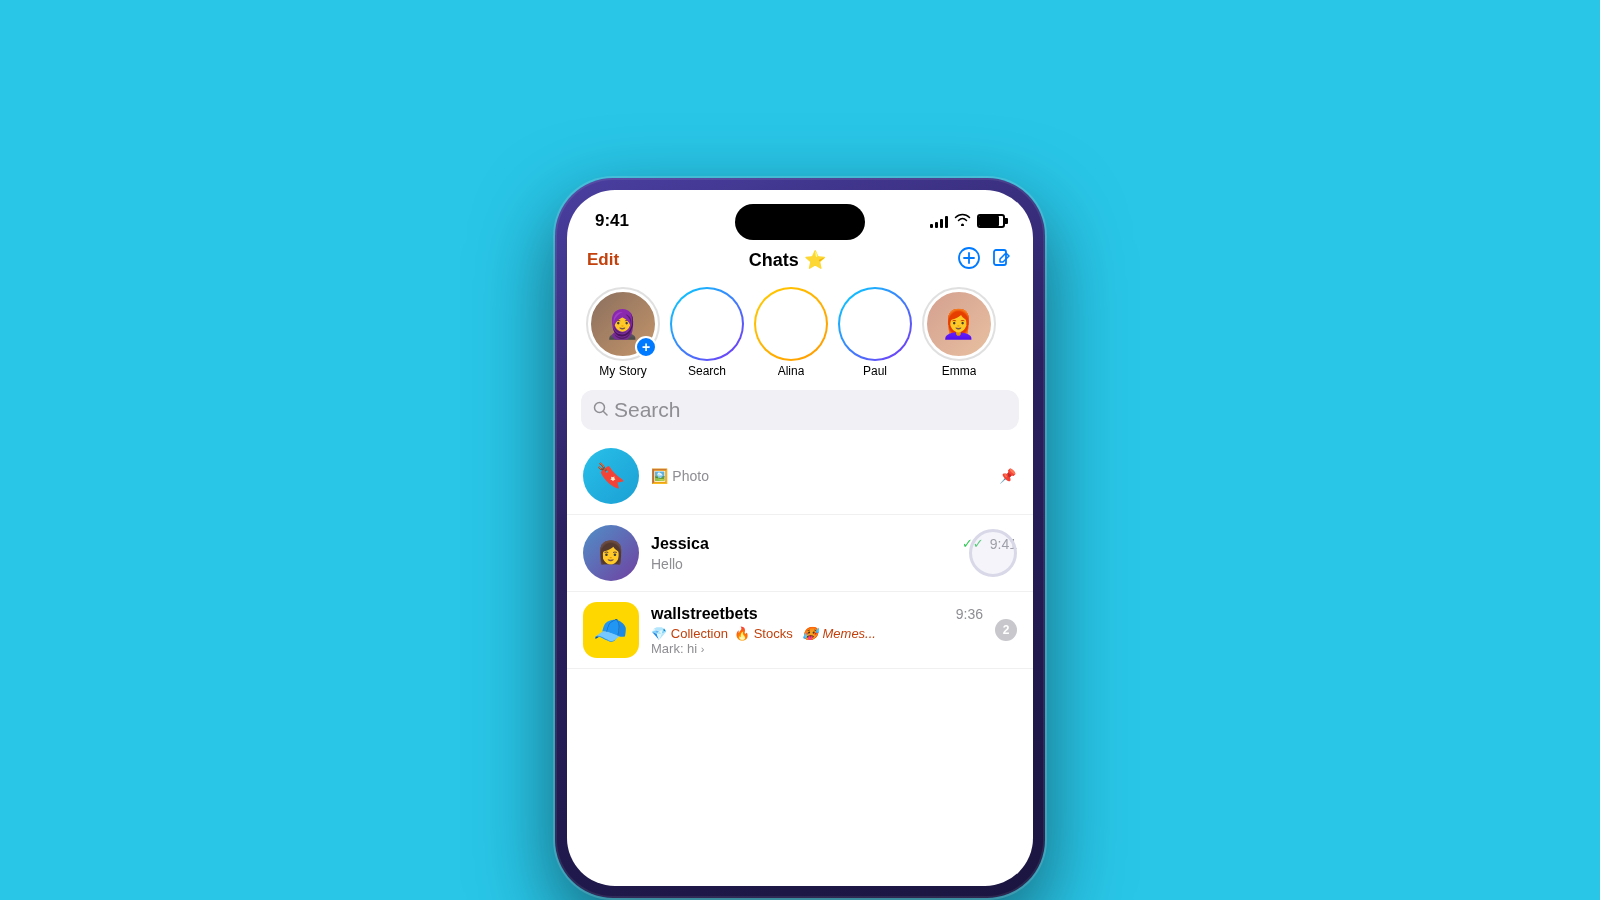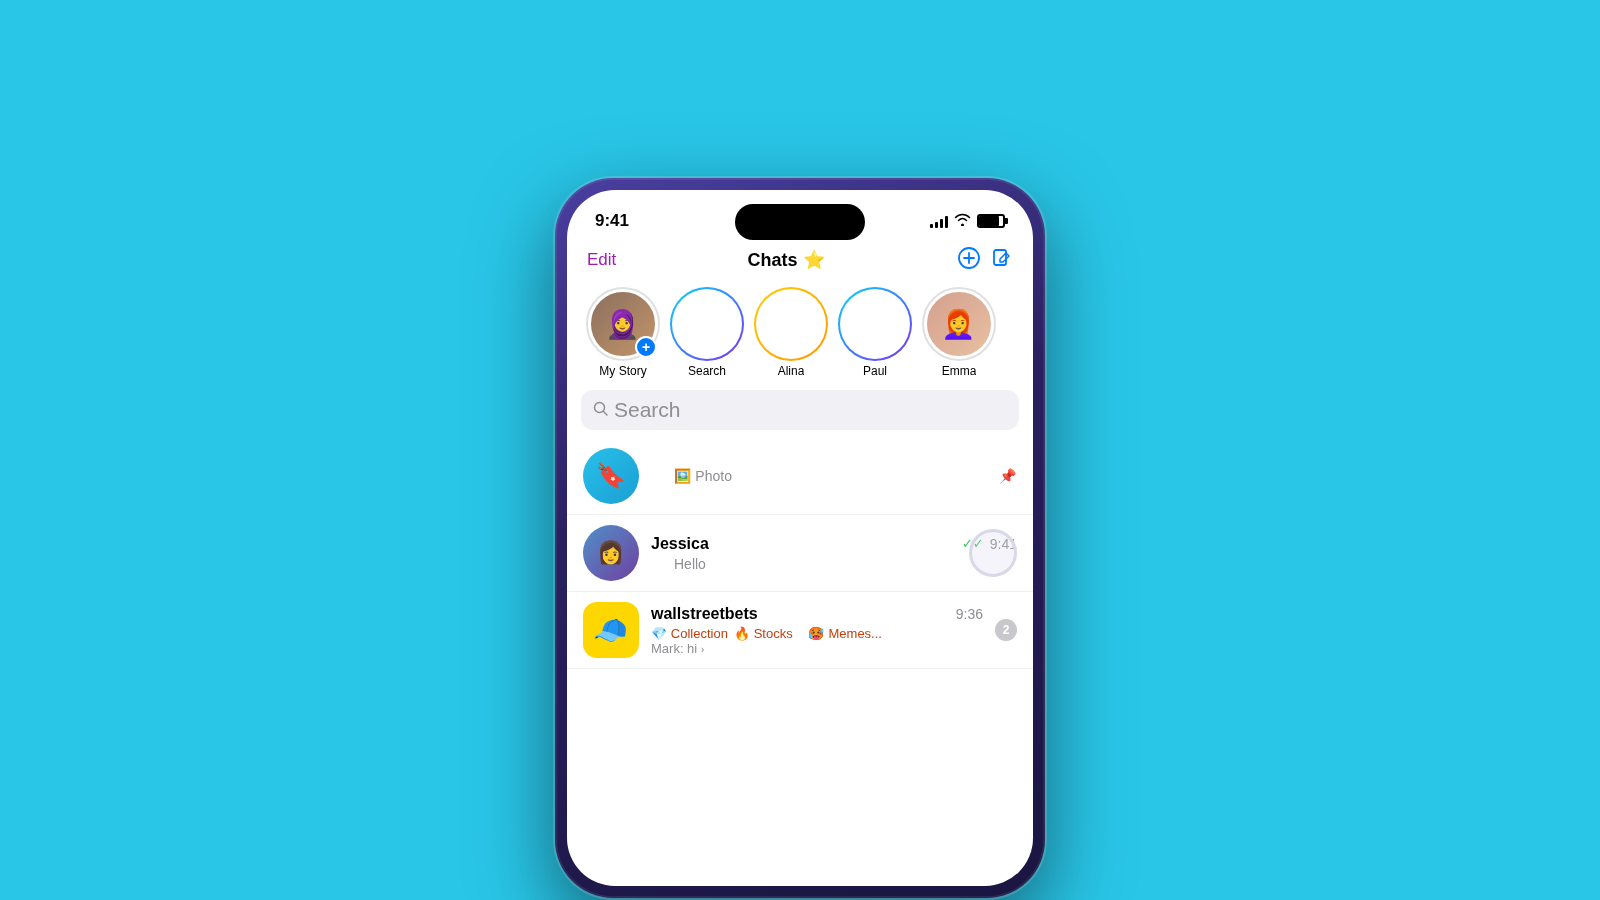--- a/index.html
+++ b/index.html
@@ -128,22 +128,22 @@
     
     .header {
       display: flex;
       align-items: center;
       justify-content: space-between;
       padding: 4px 20px 12px;
     }
 
     .header-edit {
       font-size: 17px;
-      color: #a21caf;
-      font-weight: 400;
+      color: #c2410c;
+      font-weight: 700;
     }
 
     .header-title {
       display: flex;
       align-items: center;
       gap: 6px;
       font-size: 18px;
       font-weight: 700;
       color: #000;
     }
@@ -326,21 +326,20 @@
 
     .chat-time {
       font-size: 14px;
       color: #8e8e93;
     }
 
     .chat-preview-row {
       display: flex;
       align-items: center;
       gap: 4px;
-      margin-left: 23px;
     }
 
     .chat-preview {
       font-size: 14px;
       color: #8e8e93;
       flex: 1;
       overflow: hidden;
       text-overflow: ellipsis;
       white-space: nowrap;
     }
@@ -552,21 +551,21 @@
             🧢
           </div>
           <div class="chat-content">
             <div class="chat-top-row">
               <span class="chat-name">wallstreetbets</span>
               <span class="chat-time">9:36</span>
             </div>
             <div class="tags-row">
               <span>💎 Collection</span>
               <span style="margin-left:4px;">🔥 Stocks</span>
-              <span style="margin-left:14px;">🥵 Memes...</span>
+              <span style="margin-left:8px;font-style:italic;">🥵 Memes...</span>
             </div>
             <div class="mark-row">
               Mark: hi <span class="chevron">›</span>
             </div>
           </div>
           <div class="unread-badge">2</div>
         </div>
 
       </div>
 

